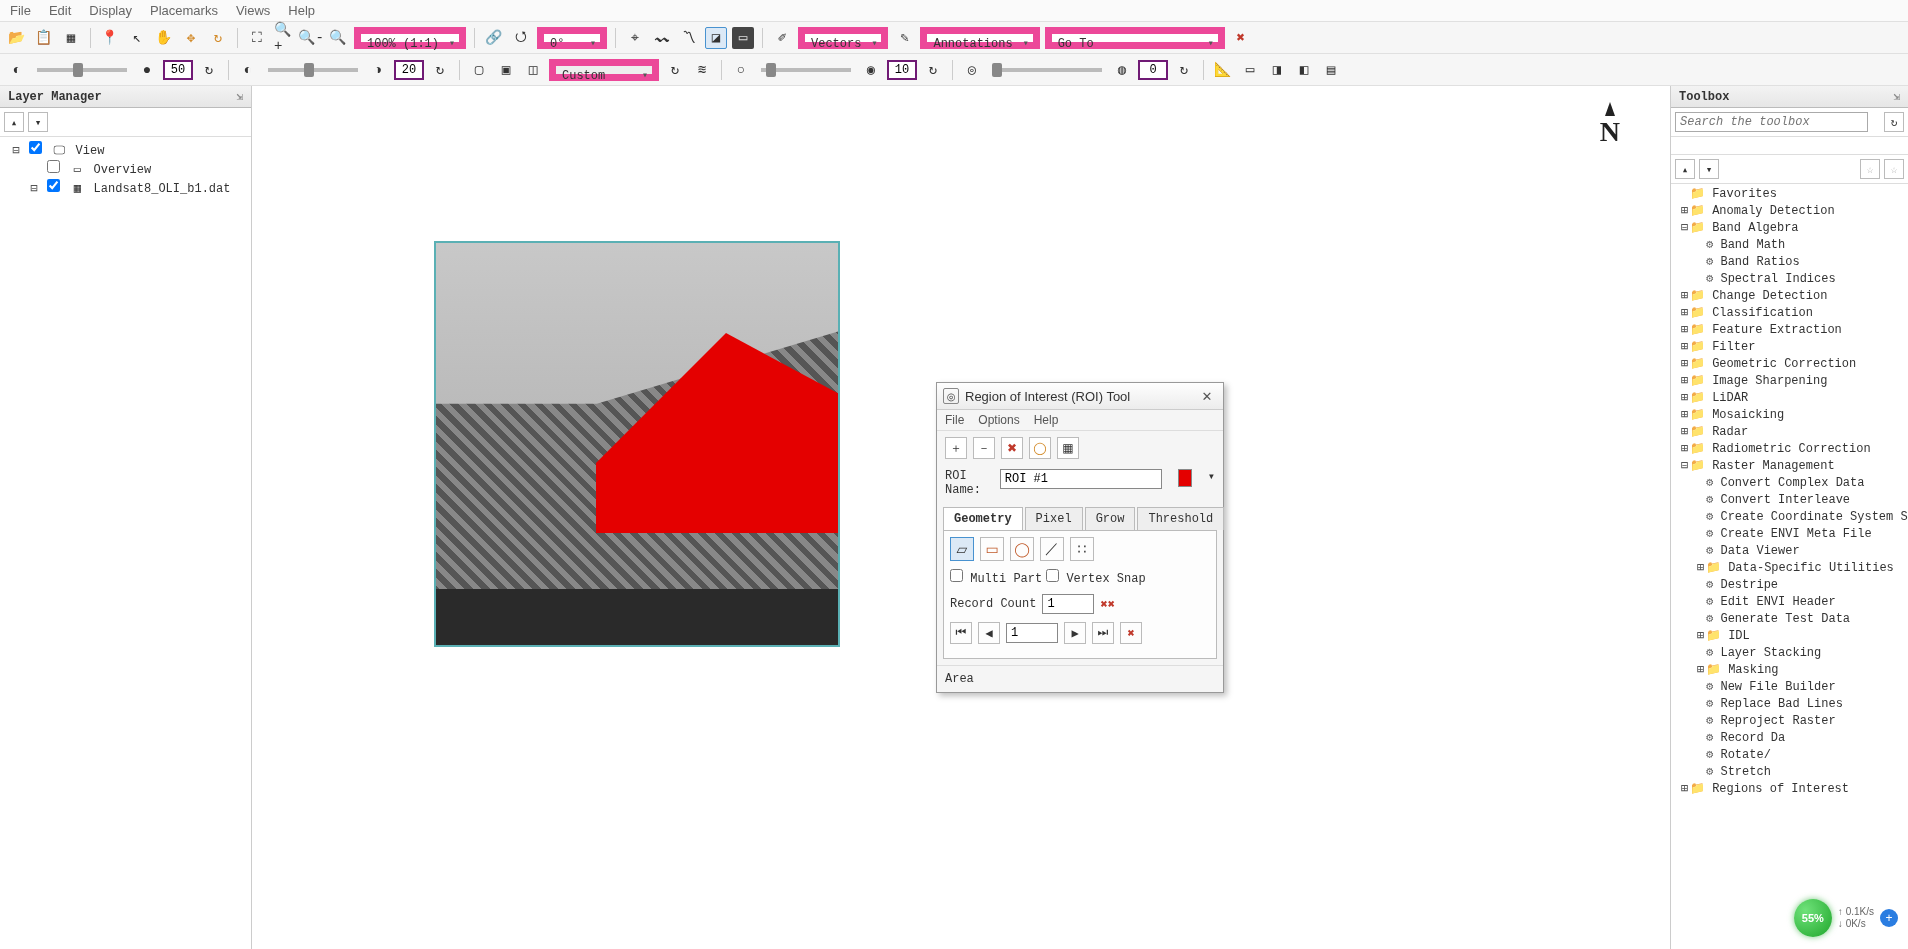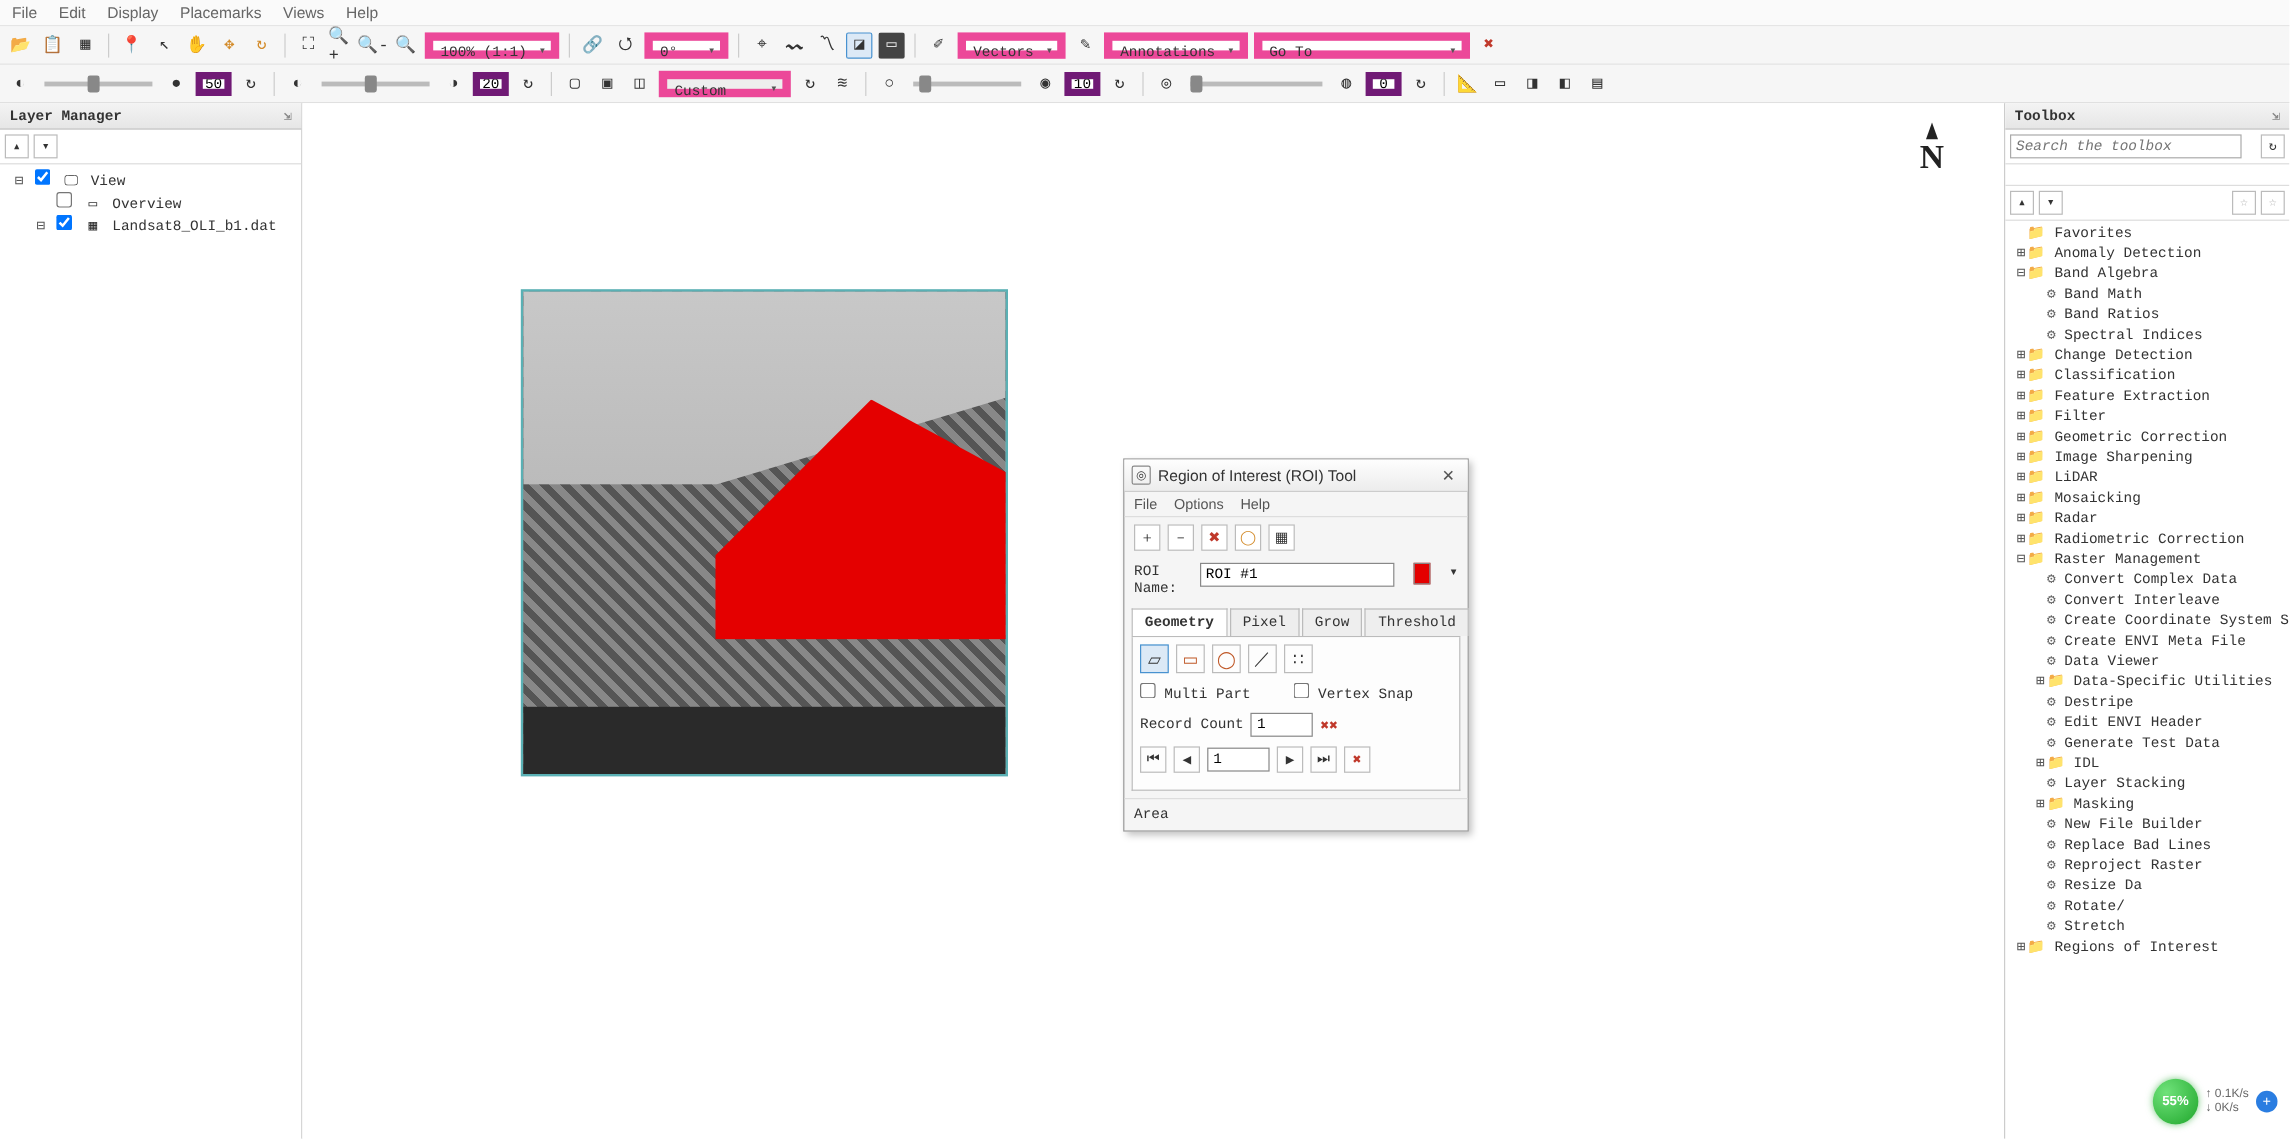--- a/index.html
+++ b/index.html
@@ -54,21 +54,21 @@
   .toolbar .slider {
     width: 90px; height: 4px; background: #bbb; display: inline-block;
     position: relative; margin: 0 4px;
   }
   .toolbar .slider .handle {
     position: absolute; width: 10px; height: 14px; background: #888;
     top: -5px; left: 40%; border-radius: 2px;
   }
   .toolbar .numbox {
     width: 30px; text-align: center;
-    border: 6px solid #701a75; height: 20px; font-size: 12px;
+    border: 2px solid #701a75; height: 20px; font-size: 12px;
     font-family: "Courier New", monospace;
   }
   .toolbar .refresh { cursor:pointer; }
   .drop-label {
     border:7px solid #ec4899; padding:2px 20px 2px 6px; background:#fff;
     position: relative; display:inline-block; min-width:110px; height:22px;
     line-height:16px;
   }
   .drop-label::after {
     content:"▾"; position:absolute; right:4px; top:2px; font-size:10px; color:#555;
@@ -239,21 +239,21 @@
     font-family:"Courier New",monospace;
   }
   .dialog .tab.active{background:#fff;font-weight:bold;}
   .dialog .tab-body {
     border:1px solid #bbb;border-top:none;margin:0 6px 6px 6px;padding:6px;
     background:#fdfdfd;
   }
   .dialog .shape-row{display:flex;gap:6px;margin-bottom:8px;}
   .dialog .shape-row .btn{width:24px;height:24px;border:1px solid #bbb;display:flex;align-items:center;justify-content:center;cursor:pointer;font-size:14px;}
   .dialog .shape-row .btn.active{border-color:#4892d0;background:#dce9f6;}
-  .dialog .chk-row{display:flex;gap:36px;margin-bottom:8px;font-family:"Courier New",monospace;}
+  .dialog .chk-row{display:flex;gap:4px;margin-bottom:8px;font-family:"Courier New",monospace;}
   .dialog .rec-row, .dialog .nav-row {display:flex;align-items:center;gap:6px;font-family:"Courier New",monospace;margin-bottom:8px;}
   .dialog .rec-row input, .dialog .nav-row input{width:52px;height:20px;border:1px solid #888;font-family:"Courier New",monospace;font-size:12px;padding:0 4px;}
   .dialog .nav-row .nav{width:22px;height:22px;border:1px solid #bbb;display:flex;align-items:center;justify-content:center;cursor:pointer;}
   .dialog .footer {padding:6px 8px;border-top:1px solid #ddd;font-family:"Courier New",monospace;}
 
   
   .float-widget {
     position:absolute; right:10px; bottom:12px;
     display:flex;align-items:center;gap:6px;
     font-family:"Segoe UI",Arial,sans-serif;font-size:10px;color:#666;
@@ -521,21 +521,21 @@
             <li><span class="toggle">⊞</span><span class="fld">📁</span> <span class="lbl">Data-Specific Utilities</span></li>
             <li><span class="toggle">&nbsp;</span><span class="tool">⚙</span> <span class="lbl">Destripe</span></li>
             <li><span class="toggle">&nbsp;</span><span class="tool">⚙</span> <span class="lbl">Edit ENVI Header</span></li>
             <li><span class="toggle">&nbsp;</span><span class="tool">⚙</span> <span class="lbl">Generate Test Data</span></li>
             <li><span class="toggle">⊞</span><span class="fld">📁</span> <span class="lbl">IDL</span></li>
             <li><span class="toggle">&nbsp;</span><span class="tool">⚙</span> <span class="lbl">Layer Stacking</span></li>
             <li><span class="toggle">⊞</span><span class="fld">📁</span> <span class="lbl">Masking</span></li>
             <li><span class="toggle">&nbsp;</span><span class="tool">⚙</span> <span class="lbl">New File Builder</span></li>
             <li><span class="toggle">&nbsp;</span><span class="tool">⚙</span> <span class="lbl">Replace Bad Lines</span></li>
             <li><span class="toggle">&nbsp;</span><span class="tool">⚙</span> <span class="lbl">Reproject Raster</span></li>
-            <li><span class="toggle">&nbsp;</span><span class="tool">⚙</span> <span class="lbl">Resize Da</span></li>
+            <li><span class="toggle">&nbsp;</span><span class="tool">⚙</span> <span class="lbl">Record Da</span></li>
             <li><span class="toggle">&nbsp;</span><span class="tool">⚙</span> <span class="lbl">Rotate/</span></li>
             <li><span class="toggle">&nbsp;</span><span class="tool">⚙</span> <span class="lbl">Stretch</span></li>
           </ul>
         </li>
         <li><span class="toggle">⊞</span><span class="fld">📁</span> <span class="lbl">Regions of Interest</span></li>
       </ul>
     </div>
   </div>
 </div>
 

